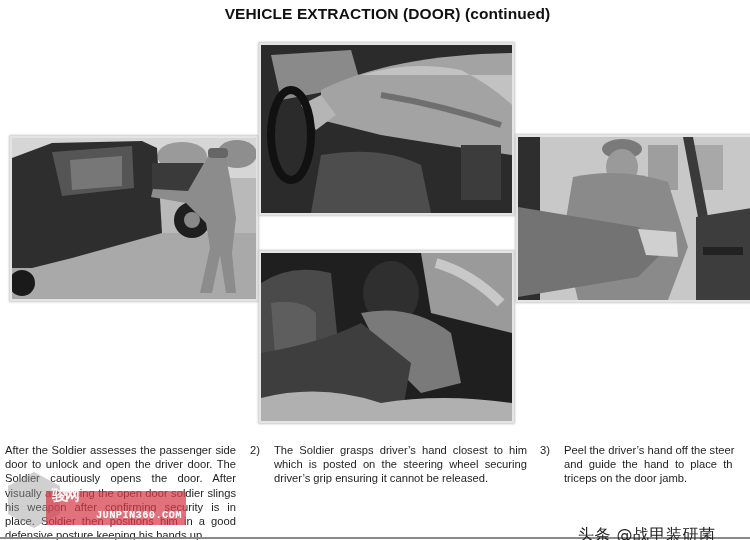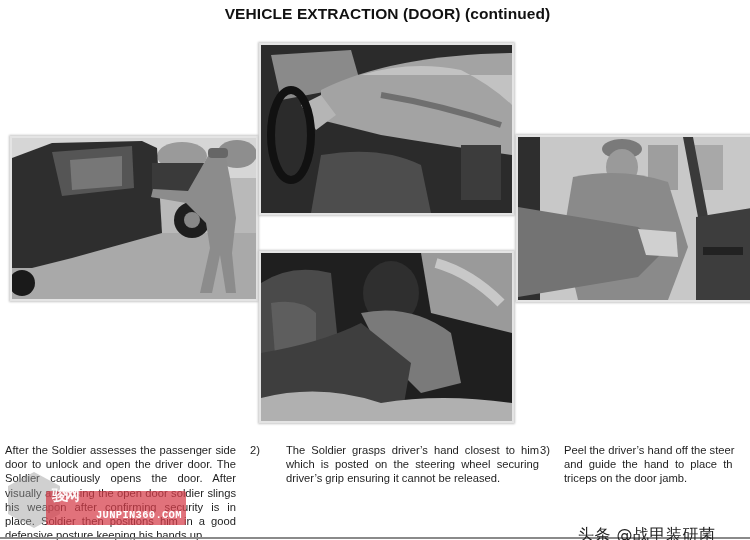--- a/index.html
+++ b/index.html
@@ -21,21 +21,21 @@
   #p3 { left: 259px; top: 251px; width: 251px; height: 168px; }
   #p4 { left: 516px; top: 135px; width: 240px; height: 163px; }
 
   .caption {
     position: absolute; font-size: 11.2px; line-height: 14.2px; color: #1e1e1e;
     text-align: justify;
   }
   .cap-num { position: absolute; font-size: 11.2px; line-height: 14.2px; color: #1e1e1e; }
   #c1 { left: 5px; top: 443px; width: 231px; }
   #n2 { left: 250px; top: 443px; }
-  #c2 { left: 274px; top: 443px; width: 253px; margin-left: 12px; }
+  #c2 { left: 274px; top: 443px; width: 253px; }
   #n3 { left: 540px; top: 443px; }
   #c3 { left: 564px; top: 443px; width: 200px; white-space: nowrap; overflow: hidden; }
   #c3 span { display: block; }
   .bottom-rule { position: absolute; left: 0; top: 537px; width: 750px; height: 2px; background: #8a8a8a; }
 
   .wm-hex {
     position: absolute; left: 8px; top: 472px; width: 52px; height: 56px;
     background: rgba(150,150,150,0.45);
     clip-path: polygon(50% 0, 100% 25%, 100% 75%, 50% 100%, 0 75%, 0 25%);
   }

